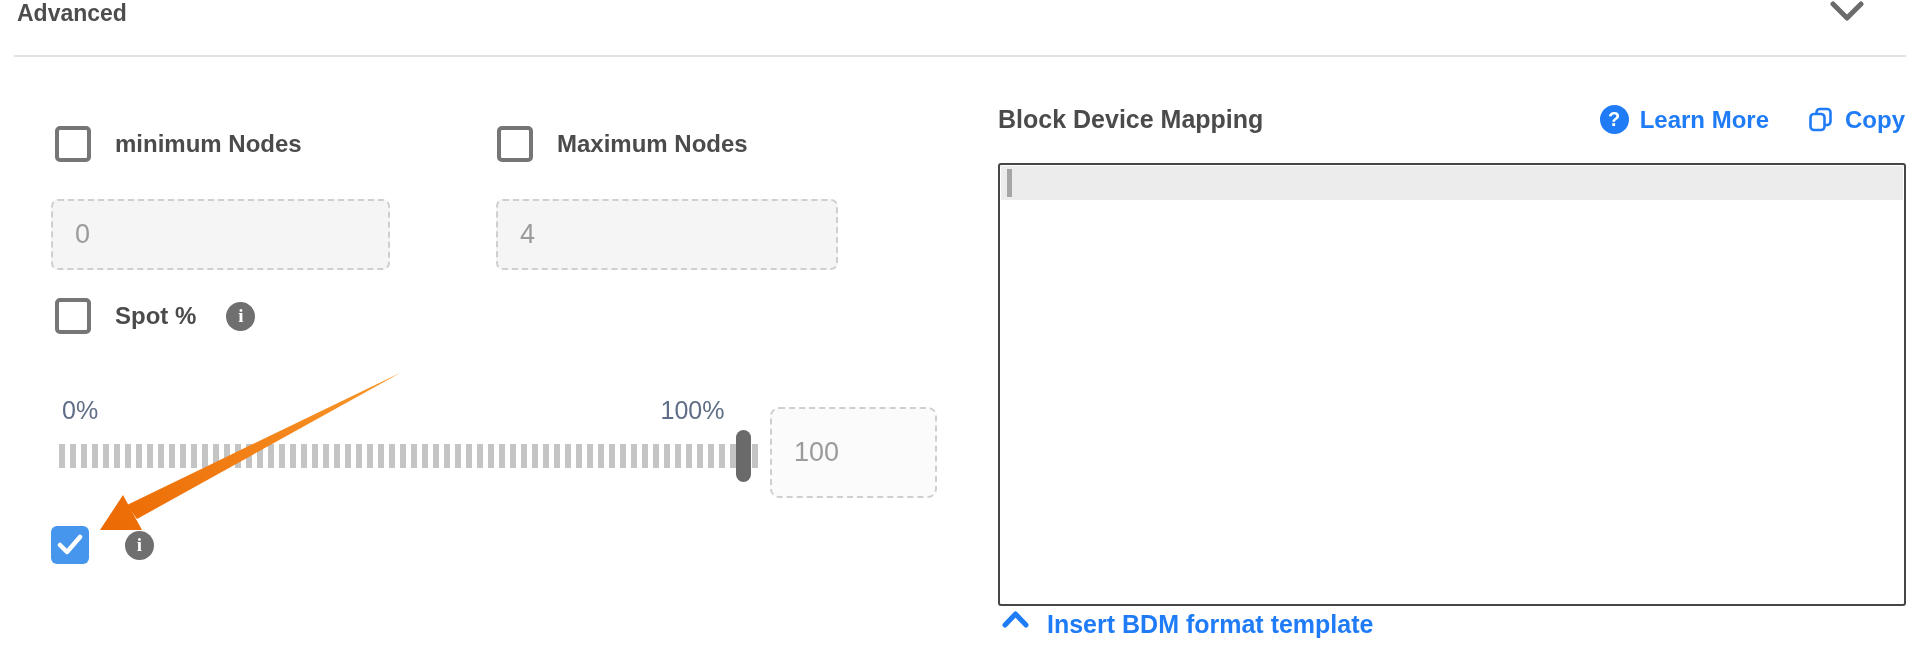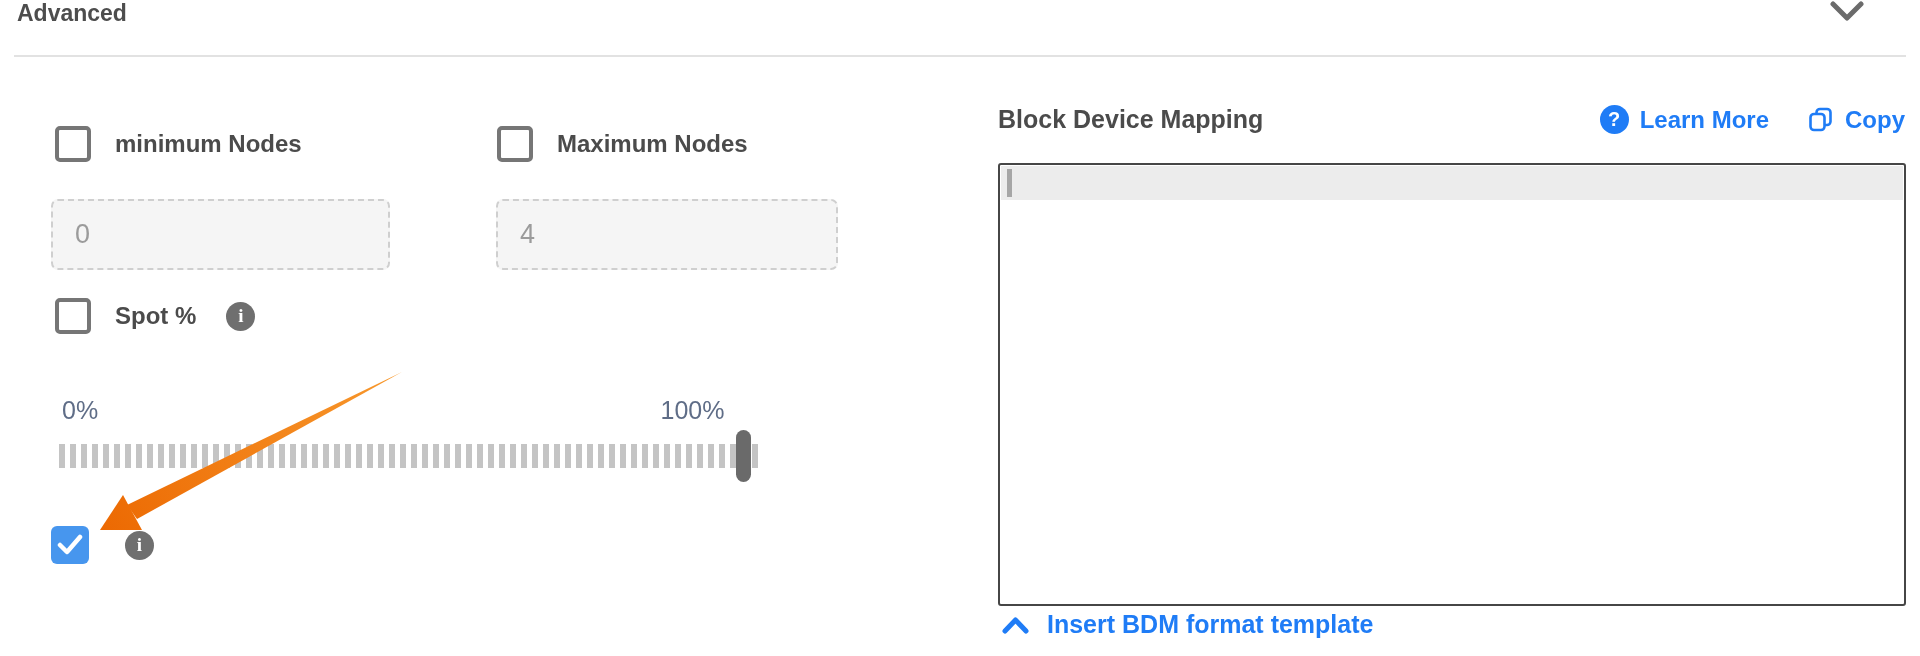--- a/index.html
+++ b/index.html
@@ -47,21 +47,21 @@
     font-size:24px; font-weight:600; cursor:pointer; text-decoration:none; }
   .qmark { width:29px; height:29px; border-radius:50%; background:#1f7cf6;
     color:#fff; font-size:20px; font-weight:700; display:flex; align-items:center;
     justify-content:center; }
   .editor { position:absolute; left:998px; top:163px; width:908px; height:443px;
     border:2px solid #464646; border-radius:3px; background:#fff; cursor:text; }
   .editor-line-active { position:relative; margin:1px; height:34px; background:#ececec; }
   .editor-caret { position:absolute; left:6px; top:3px; width:5px; height:28px;
     background:#a6a6a6; }
   .insert-row { position:absolute; left:1002px; top:610px; display:flex;
-    align-items:center; gap:18px; cursor:pointer; }
+    gap:18px; cursor:pointer; }
   .insert-label { color:#1f7cf6; font-size:25px; font-weight:600; }
 
   .overlay { position:absolute; left:0; top:0; width:1920px; height:656px;
     pointer-events:none; }
 </style>
 </head>
 <body>
 
 <div class="page">
 
@@ -87,20 +87,21 @@
   <div class="cb-row" style="left:55px; top:298px;">
     <span class="cb"></span>
     <span class="cb-label">Spot %</span>
     <span class="info" style="margin-left:6px;">i</span>
   </div>
 
   <span class="sl-label" style="left:62px; top:396px;">0%</span>
   <span class="sl-label" style="left:640px; top:396px; width:105px; text-align:center;">100%</span>
   <div class="sl-track"></div>
   <div class="sl-thumb"></div>
+  <input class="dinput" style="left: 770px; top: 407px; width: 167px; height: 91px; background: rgb(251, 251, 251); border-radius: 9px;" value="100">
 
   <div class="cb-row" style="left:51px; top:526px; gap:22px;">
     <span class="cb checked">
       <svg width="26" height="22" viewBox="0 0 26 22">
         <polyline points="3,11 10,18 23,3" fill="none" stroke="#ffffff" stroke-width="4.5" stroke-linecap="round" stroke-linejoin="round"></polyline>
       </svg>
     </span>
     <span class="info" style="margin-left:14px;">i</span>
   </div>
 

